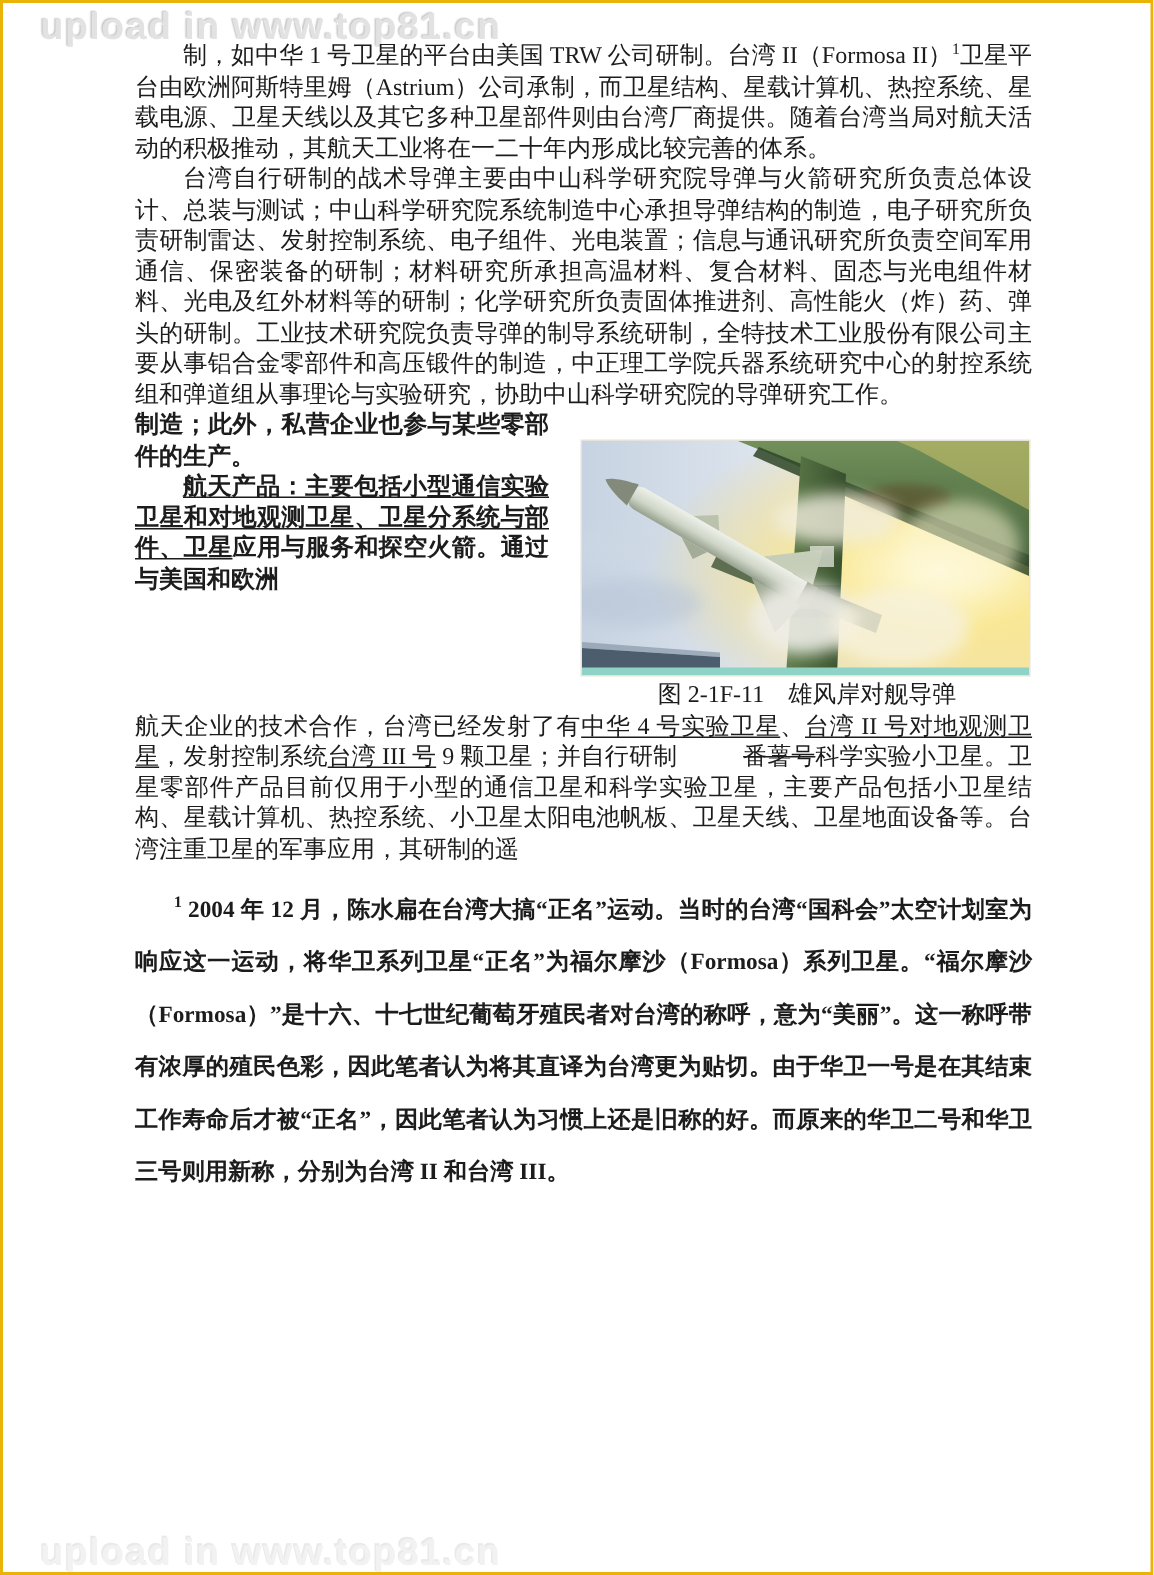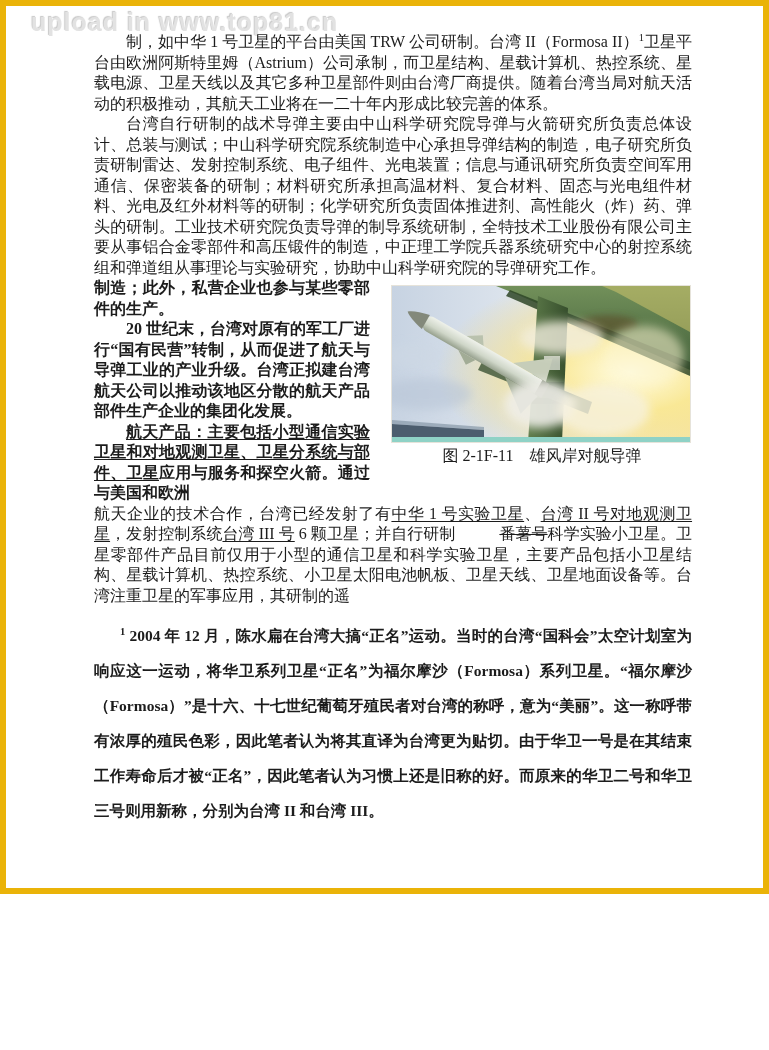--- a/index.html
+++ b/index.html
@@ -1,39 +1,39 @@
 <!DOCTYPE html>
 <html><head>
 <meta charset="utf-8">
 <style>
   html,body { margin:0; padding:0; background:#ffffff; }
   .page {
-    position:relative; width:769px; height:894px; box-sizing:border-box;
-    background:#ffffff; border:6px solid #eab308; overflow:hidden;
+    position:relative; width:769px; height:1050px; box-sizing:border-box;
+    background:#ffffff; border:2px solid #eab308; overflow:hidden;
     font-family:"Liberation Serif","DejaVu Serif",serif; color:#1c1c1c;
   }
   .watermark {
     position:absolute; font-family:"Liberation Sans","DejaVu Sans",sans-serif;
     font-weight:bold; font-size:25px; letter-spacing:1px; white-space:nowrap;
   }
   .wm-top { left:25px; top:2px; color:#e2e2e2; text-shadow:1px 1px 0 #ffffff,-1px -1px 1px #c9c9c9; }
   .wm-bottom { left:25px; top:1019px; color:#f2f2f2; text-shadow:-1px -1px 0 #e9e9e9; }
   .content {
     position:absolute; left:88px; top:26px; width:598px;
     font-size:16px; line-height:20.5px; text-align:justify;
   }
   p.body { margin:0; text-indent:32px; }
   p.cont { margin:0; text-indent:0; }
   sup.fn { font-size:10.5px; vertical-align:super; line-height:0; }
   .u { text-decoration:underline; text-underline-offset:2px; }
   .strike { text-decoration:line-through;margin-left:44px; }
   .twocol { display:flex; }
   .col-left { width:276px;font-weight:bold; }
   .col-right { width:300px; margin-left:22px; }
-  .figure { margin:8px 0 0 0; }
+  .figure { margin:20px 0 0 0; }
   .figure svg { display:block; outline:1px solid #e6e3da; }
   .caption { text-align:center; font-size:16px; margin-top:4px; white-space:nowrap; }
   .footnote { margin-top:12px; font-size:15.5px; line-height:35px; text-align:justify; }
   .footnote p { margin:0; text-indent:26px;font-weight:bold; }
 </style>
 </head>
 <body>
 
 <div class="page">
   <div class="watermark wm-top">upload in www.top81.cn</div>
@@ -41,21 +41,20 @@
   <div class="content">
     <p class="body"><span>制，如中华 1 号卫星的平台由美国 TRW 公司研制。台湾 II（Formosa II）</span><sup class="fn">1</sup><span>卫星平台由欧洲阿斯特里姆（Astrium）公司承制，而卫星结构、星载计算机、热控系统、星载电源、卫星天线以及其它多种卫星部件则由台湾厂商提供。随着台湾当局对航天活动的积极推动，其航天工业将在一二十年内形成比较完善的体系。</span></p>
 
 
     <p class="body">台湾自行研制的战术导弹主要由中山科学研究院导弹与火箭研究所负责总体设计、总装与测试；中山科学研究院系统制造中心承担导弹结构的制造，电子研究所负责研制雷达、发射控制系统、电子组件、光电装置；信息与通讯研究所负责空间军用通信、保密装备的研制；材料研究所承担高温材料、复合材料、固态与光电组件材料、光电及红外材料等的研制；化学研究所负责固体推进剂、高性能火（炸）药、弹头的研制。工业技术研究院负责导弹的制导系统研制，全特技术工业股份有限公司主要从事铝合金零部件和高压锻件的制造，中正理工学院兵器系统研究中心的射控系统组和弹道组从事理论与实验研究，协助中山科学研究院的导弹研究工作。</p>
 
 
     <div class="twocol">
       <div class="col-left">
         <p class="cont">制造；此外，私营企业也参与某些零部件的生产。</p>
-        <p class="body">20 世纪末，台湾对原有的军工厂进行“国有民营”转制，从而促进了航天与导弹工业的产业升级。台湾正拟建台湾航天公司以推动该地区分散的航天产品部件生产企业的集团化发展。</p>
         <p class="body"><span class="u">航天产品：主要包括小型通信实验卫星和对地观测卫星、卫星分系统与部件、卫星</span><span>应用与服务和探空火箭。通过与美国和欧洲</span></p>
       </div>
 
       <div class="col-right">
         <figure class="figure">
           <svg width="298" height="156" viewBox="0 0 298 156" role="img">
             <defs>
               <linearGradient id="sky" x1="0" y1="0" x2="1" y2="0">
                 <stop offset="0" stop-color="#c7d3e2"></stop>
                 <stop offset="0.45" stop-color="#dfe6ee"></stop>
@@ -127,21 +126,21 @@
               <polygon points="0,134 92,141 92,144 0,138" fill="#8898a8" opacity="0.7"></polygon>
               <polygon points="0,138 92,144 92,152 0,152" fill="#4c5d6e"></polygon>
             </g>
             <rect x="0" y="151" width="298" height="5" fill="#8fd2c6"></rect>
           </svg>
           <figcaption class="caption">图 2-1F-11　雄风岸对舰导弹</figcaption>
         </figure>
       </div>
     </div>
 
-    <p class="cont"><span>航天企业的技术合作，台湾已经发射了有</span><span class="u">中华 1 号实验卫星</span><span>、</span><span class="u">台湾 II 号对地观测卫星</span><span>，发射控制系统</span><span class="u">台湾 III 号</span><span> 6 颗卫星；并自行研制</span><span class="strike">番薯号</span><span>科学实验小卫星。卫星零部件产品目前仅用于小型的通信卫星和科学实验卫星，主要产品包括小卫星结构、星载计算机、热控系统、小卫星太阳电池帆板、卫星天线、卫星地面设备等。台湾注重卫星的军事应用，其研制的遥</span></p>
+    <p class="cont"><span>航天企业的技术合作，台湾已经发射了有</span><span class="u">中华 4 号实验卫星</span><span>、</span><span class="u">台湾 II 号对地观测卫星</span><span>，发射控制系统</span><span class="u">台湾 III 号</span><span> 9 颗卫星；并自行研制</span><span class="strike">番薯号</span><span>科学实验小卫星。卫星零部件产品目前仅用于小型的通信卫星和科学实验卫星，主要产品包括小卫星结构、星载计算机、热控系统、小卫星太阳电池帆板、卫星天线、卫星地面设备等。台湾注重卫星的军事应用，其研制的遥</span></p>
 
     <div class="footnote">
       <p><sup class="fn">1</sup> <span>2004 年 12 月，陈水扁在台湾大搞“正名”运动。当时的台湾“国科会”太空计划室为响应这一运动，将华卫系列卫星“正名”为福尔摩沙（Formosa）系列卫星。“福尔摩沙（Formosa）”是十六、十七世纪葡萄牙殖民者对台湾的称呼，意为“美丽”。这一称呼带有浓厚的殖民色彩，因此笔者认为将其直译为台湾更为贴切。由于华卫一号是在其结束工作寿命后才被“正名”，因此笔者认为习惯上还是旧称的好。而原来的华卫二号和华卫三号则用新称，分别为台湾 II 和台湾 III。</span></p>
     </div>
   </div>
 
   <div class="watermark wm-bottom">upload in www.top81.cn</div>
 </div>
 
 </body></html>

